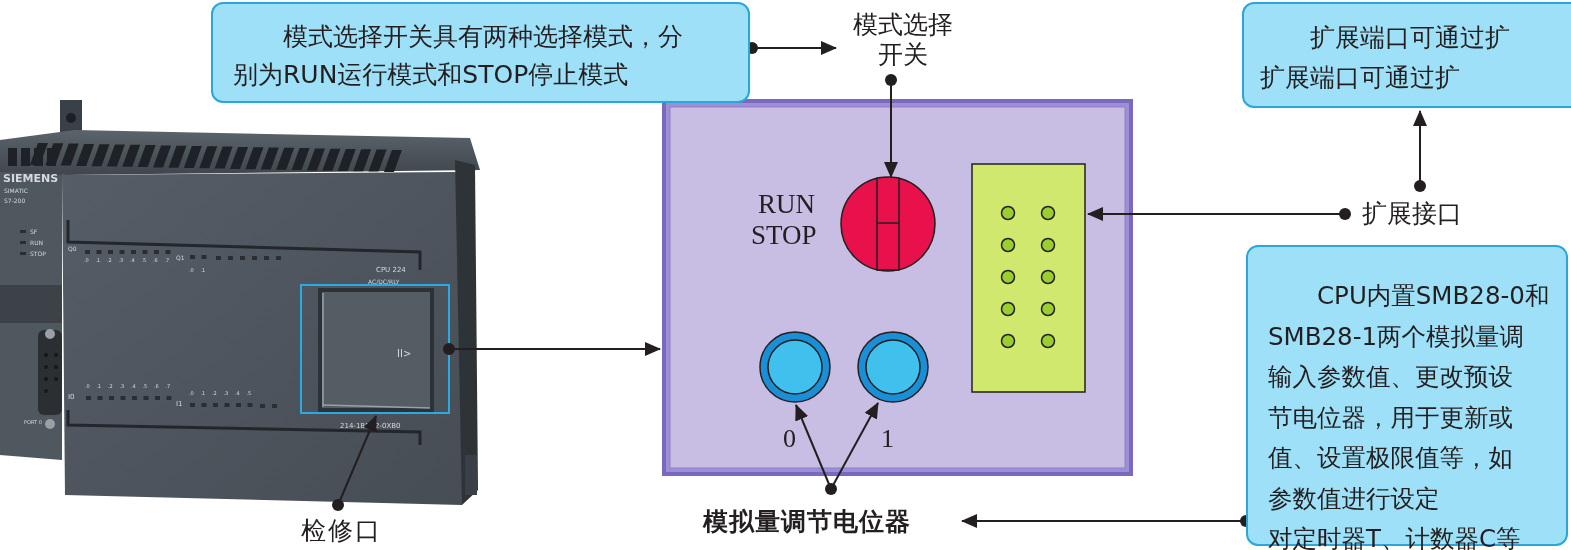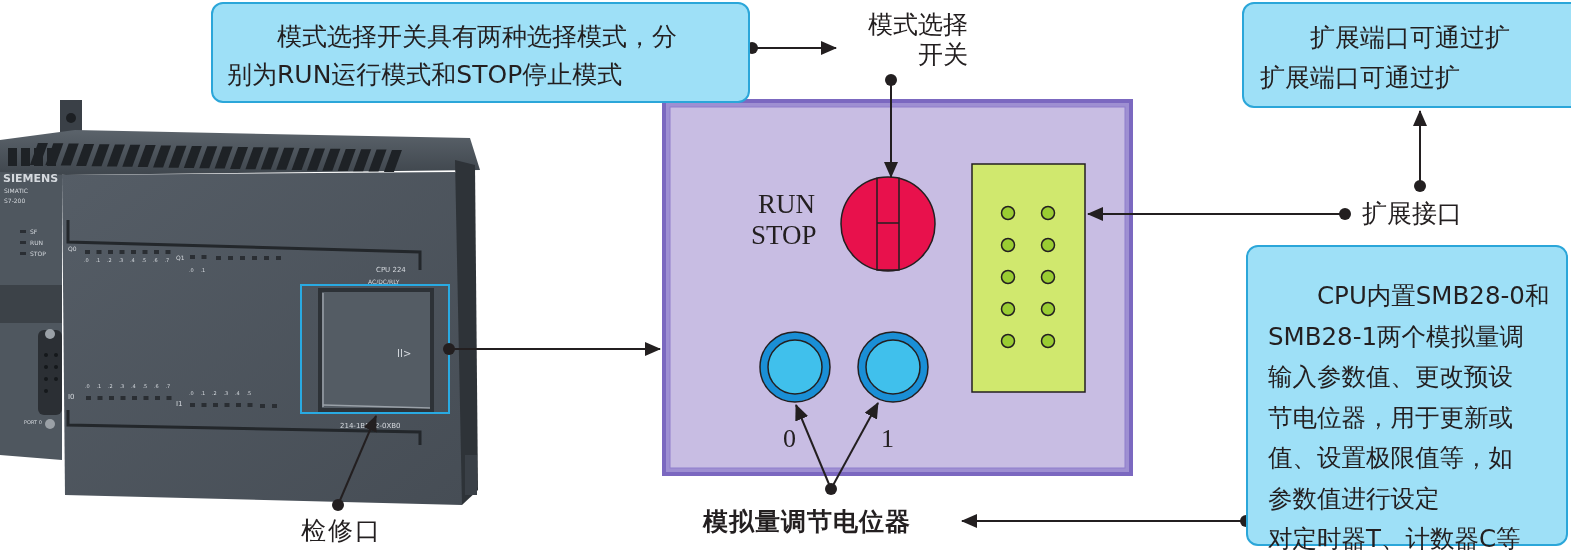--- a/index.html
+++ b/index.html
@@ -3,28 +3,28 @@
 <meta charset="utf-8">
 <style>
   html, body { margin: 0; padding: 0; background: #ffffff; }
   body { width: 1571px; height: 550px; position: relative; overflow: hidden;
          font-family: "DejaVu Sans", sans-serif; color: #231f20; }
   .bubble { position: absolute; background: #9ee0f7; border: 2px solid #2ba6d9;
             border-radius: 12px; box-sizing: border-box; color: #231f20;
             font-family: "DejaVu Sans", sans-serif; }
   .bubble p { margin: 0; }
   #bubble-mode { left: 211px; top: 2px; width: 539px; height: 101px;
-                 padding: 14px 10px 0 14px; font-size: 25px; line-height: 38px; }
+                 padding: 14px 10px 0 20px; font-size: 25px; line-height: 38px; }
   #bubble-ext  { left: 1242px; top: 2px; width: 364px; height: 106px;
                  padding: 14px 8px 0 16px; font-size: 25px; line-height: 40px; }
   #bubble-pot  { left: 1246px; top: 245px; width: 322px; height: 301px;
                  padding: 29px 8px 0 20px; font-size: 24.5px; line-height: 40.5px; }
   .label { position: absolute; font-family: "DejaVu Serif", serif; font-size: 25px;
            color: #231f20; white-space: nowrap; }
-  #lbl-switch { left: 838px; top: 10px; width: 130px; text-align: right; line-height: 30px; }
+  #lbl-switch { left: 838px; top: 10px; width: 130px; text-align: center; line-height: 30px; }
   #lbl-ext { left: 1362px; top: 197px; }
   #lbl-pot { left: 703px; top: 505px; letter-spacing: 1px; font-weight: bold; }
   #lbl-service { left: 292px; top: 514px; letter-spacing: 2px; margin-left: 9px; }
   .serif { font-family: "Liberation Serif", serif; }
   #txt-run { left: 758px; top: 189px; font-size: 27px; }
   #txt-stop { left: 751px; top: 220px; font-size: 27px; }
   #txt-0 { left: 783px; top: 424px; font-size: 26px; }
   #txt-1 { left: 881px; top: 424px; font-size: 26px; }
   svg { position: absolute; left: 0; top: 0; }
   .plc-text { font-family: "DejaVu Sans", sans-serif; fill: #d5d9de; }

